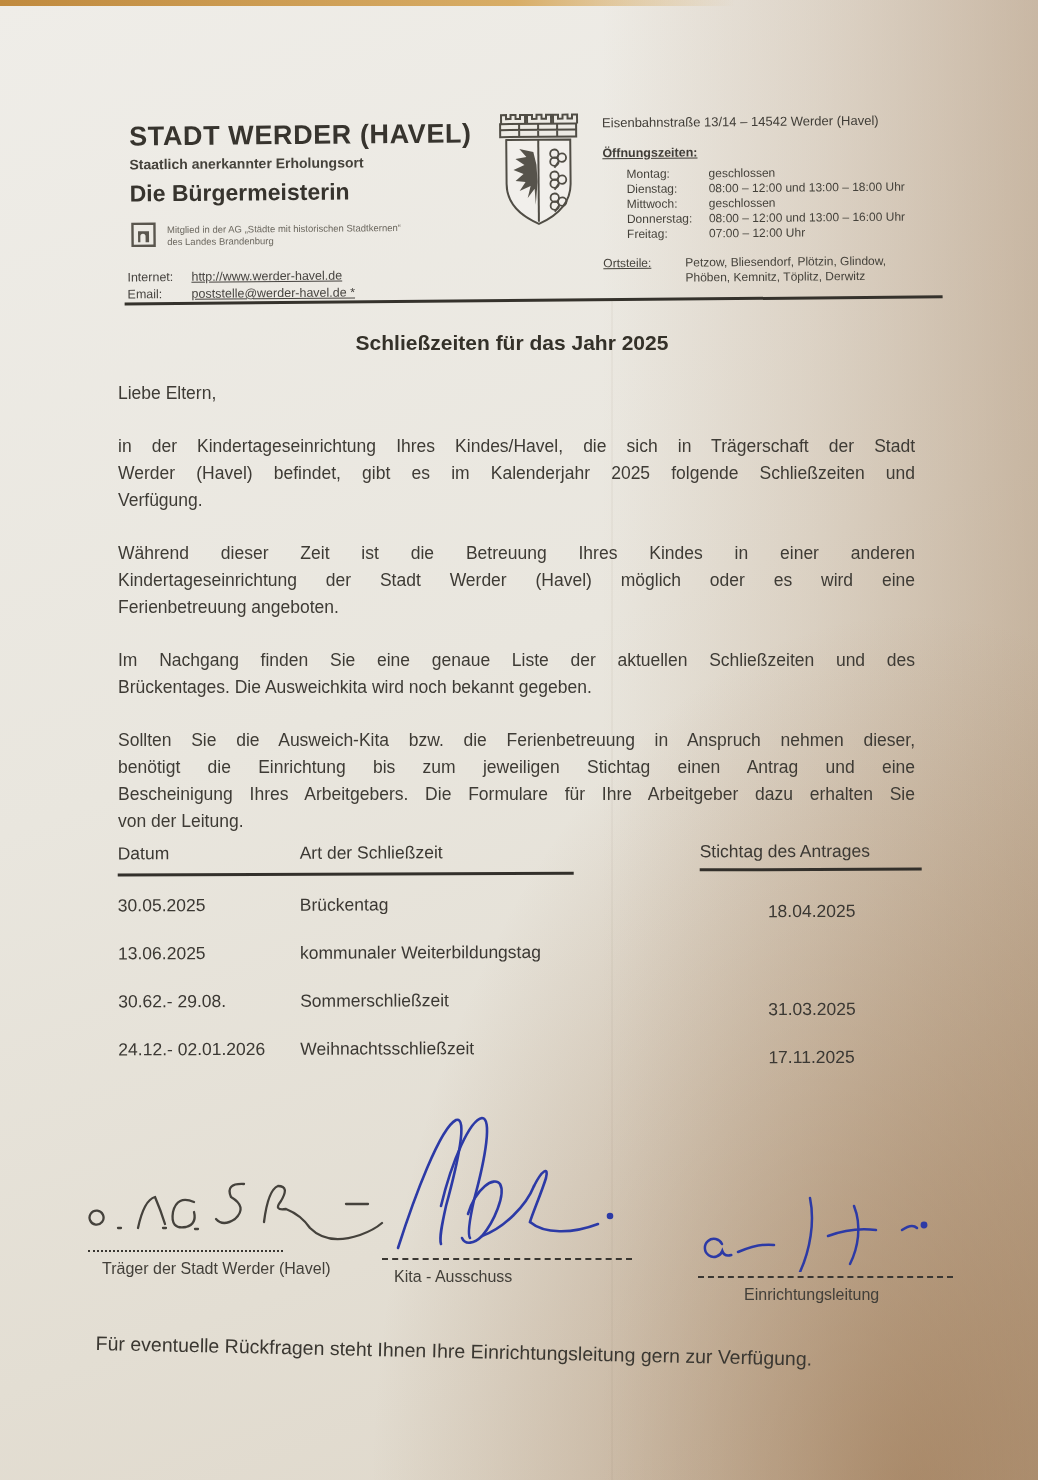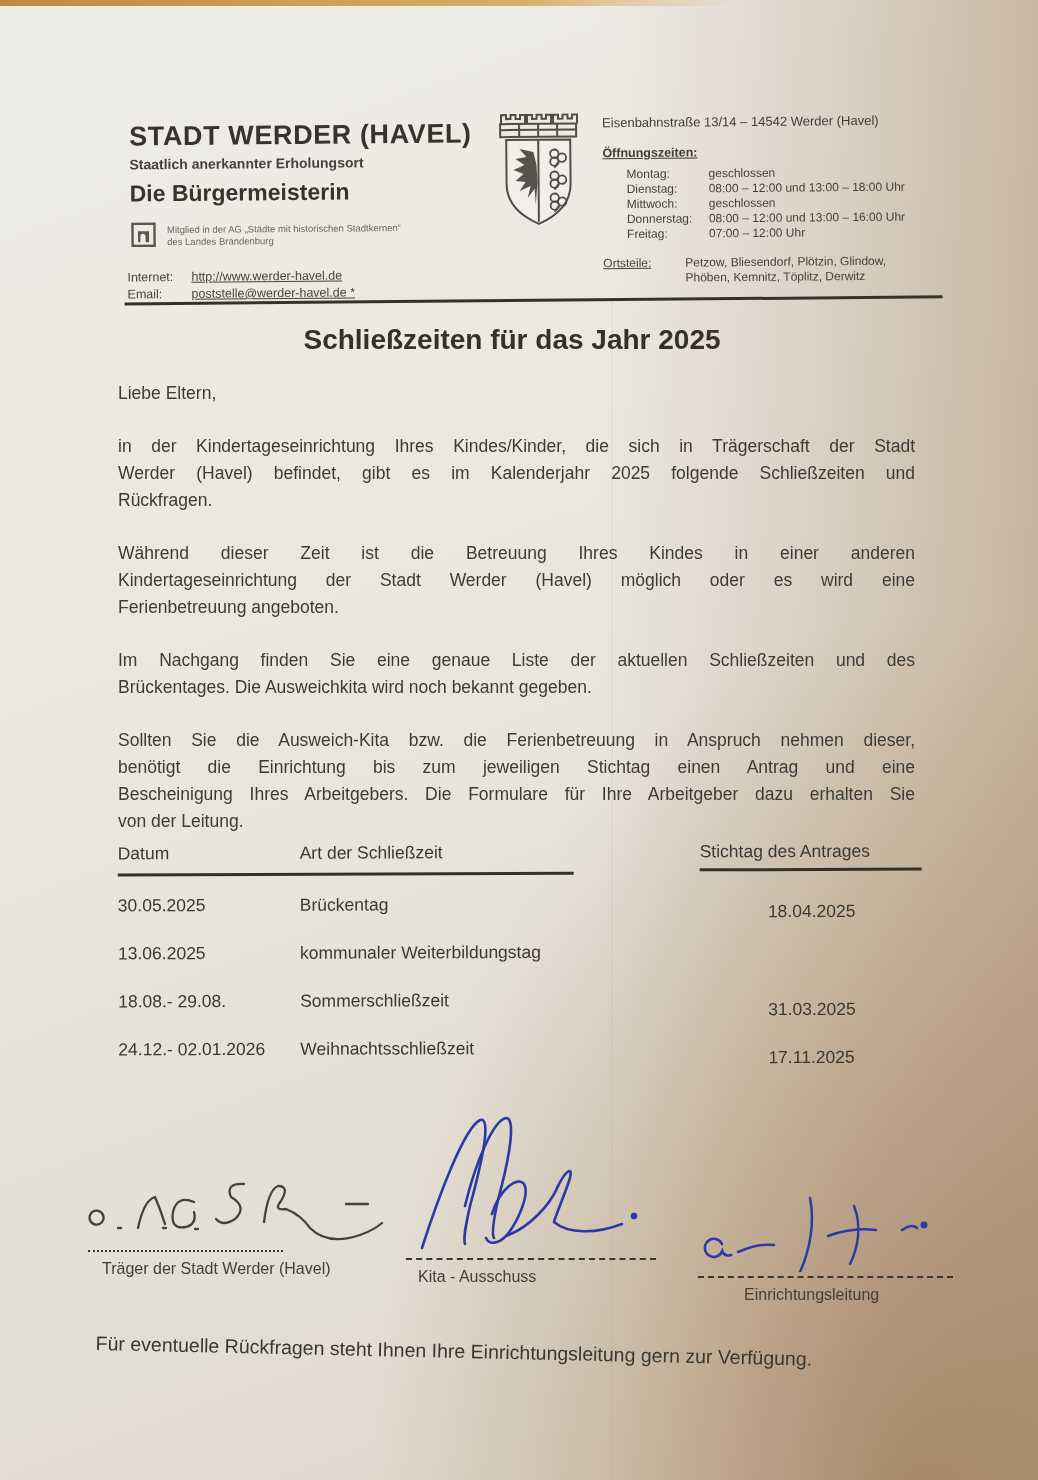--- a/index.html
+++ b/index.html
@@ -35,22 +35,22 @@
   .oh-day{width:82px;flex:none;margin-left:24px;}
   .districts{display:flex;margin-top:14px;font-size:12px;line-height:15px;color:#45423b;}
   .districts-label{width:82px;flex:none;text-decoration:underline;}
 
   .contact{font-size:12.5px;line-height:17px;color:#474440;}
   .contact-row{display:flex;}
   .contact-label{width:64px;flex:none;}
   .contact-value{text-decoration:underline;}
   .head-rule{position:absolute;left:122px;top:299px;width:818px;height:2.5px;background:#35322c;}
 
-  .doc-title{position:absolute;left:0;top:324px;width:1024px;text-align:center;
-    font-size:28px;font-weight:bold;color:#343129;}
+  .doc-title{position:absolute;left:0;top:331px;width:1024px;text-align:center;
+    font-size:21px;font-weight:bold;color:#343129;}
 
   .body-text{position:absolute;left:118px;top:380px;width:797px;
     font-size:17.5px;line-height:27px;color:#3e3b35;}
   .para{margin-top:26px;}
   .jline{text-align:justify;}
   .jline.stretch{text-align-last:justify;}
 
   .closure-table{position:absolute;left:118px;top:842px;width:800px;
     font-size:17.5px;color:#3b3833;transform:rotate(-0.2deg);}
   .t-head{position:relative;height:30px;}
@@ -175,23 +175,23 @@
     </div>
 
     <div class="head-rule"></div>
   </div>
 
   <div class="doc-title">Schließzeiten für das Jahr 2025</div>
 
   <div class="body-text">
     <div>Liebe Eltern,</div>
     <div class="para">
-      <div class="jline stretch">in der Kindertageseinrichtung Ihres Kindes/Kinder, die sich in Trägerschaft der Stadt</div>
+      <div class="jline stretch">in der Kindertageseinrichtung Ihres Kindes/Havel, die sich in Trägerschaft der Stadt</div>
       <div class="jline stretch">Werder (Havel) befindet, gibt es im Kalenderjahr 2025 folgende Schließzeiten und</div>
-      <div class="jline">Rückfragen.</div>
+      <div class="jline">Verfügung.</div>
     </div>
     <div class="para">
       <div class="jline stretch">Während dieser Zeit ist die Betreuung Ihres Kindes in einer anderen</div>
       <div class="jline stretch">Kindertageseinrichtung der Stadt Werder (Havel) möglich oder es wird eine</div>
       <div class="jline">Ferienbetreuung angeboten.</div>
     </div>
     <div class="para">
       <div class="jline stretch">Im Nachgang finden Sie eine genaue Liste der aktuellen Schließzeiten und des</div>
       <div class="jline">Brückentages. Die Ausweichkita wird noch bekannt gegeben.</div>
     </div>
@@ -216,21 +216,21 @@
         <span class="c1">30.05.2025</span>
         <span class="c2">Brückentag</span>
         <span class="c3 off8">18.04.2025</span>
       </div>
       <div class="t-row">
         <span class="c1">13.06.2025</span>
         <span class="c2">kommunaler Weiterbildungstag</span>
         <span class="c3"></span>
       </div>
       <div class="t-row">
-        <span class="c1">18.08.- 29.08.</span>
+        <span class="c1">30.62.- 29.08.</span>
         <span class="c2">Sommerschließzeit</span>
         <span class="c3 off10">31.03.2025</span>
       </div>
       <div class="t-row">
         <span class="c1">24.12.- 02.01.2026</span>
         <span class="c2">Weihnachtsschließzeit</span>
         <span class="c3 off10">17.11.2025</span>
       </div>
     </div>
   </div>
@@ -243,21 +243,21 @@
         <path d="M106,60 q-17,-7 -21,10 q-3,18 13,15 q11,-3 8,-15 m1,17 l3,0"></path>
         <path d="M156,42 q-19,-1 -13,13 q17,10 4,22 q-12,8 -19,0"></path>
         <path d="M176,80 q4,-32 14,-36 q12,0 3,15 q-8,10 5,8 q15,6 24,19 q18,18 50,7 q14,-5 22,-12"></path>
         <path d="M258,62 h22"></path>
       </g>
     </svg>
     <div class="sig-base-dotted"></div>
     <div class="sig-label" style="padding-left:14px;">Träger der Stadt Werder (Havel)</div>
   </div>
 
-  <div class="sig-block" style="left:406px;top:1106px;">
+  <div class="sig-block" style="left:382px;top:1106px;">
     <svg width="250" height="148" viewBox="0 0 250 148">
       <g stroke="#2c3aa6" stroke-width="2.6" fill="none" stroke-linecap="round">
         <path d="M16,142 C32,92 58,22 74,14 C86,10 76,56 64,100 C60,118 57,132 59,138"></path>
         <path d="M59,100 C70,54 88,14 100,12 C110,12 104,50 92,94 C88,112 85,128 88,132"></path>
         <path d="M86,108 C94,82 112,70 118,78 C124,88 112,116 100,130 C92,138 83,139 80,132"></path>
         <path d="M100,130 C122,122 144,100 152,80"></path>
         <path d="M152,80 C160,64 167,60 164,72 C159,88 151,106 148,116"></path>
         <path d="M148,116 C162,128 190,128 216,118"></path>
         <circle cx="228" cy="110" r="2" fill="#2c3aa6"></circle>
       </g>

